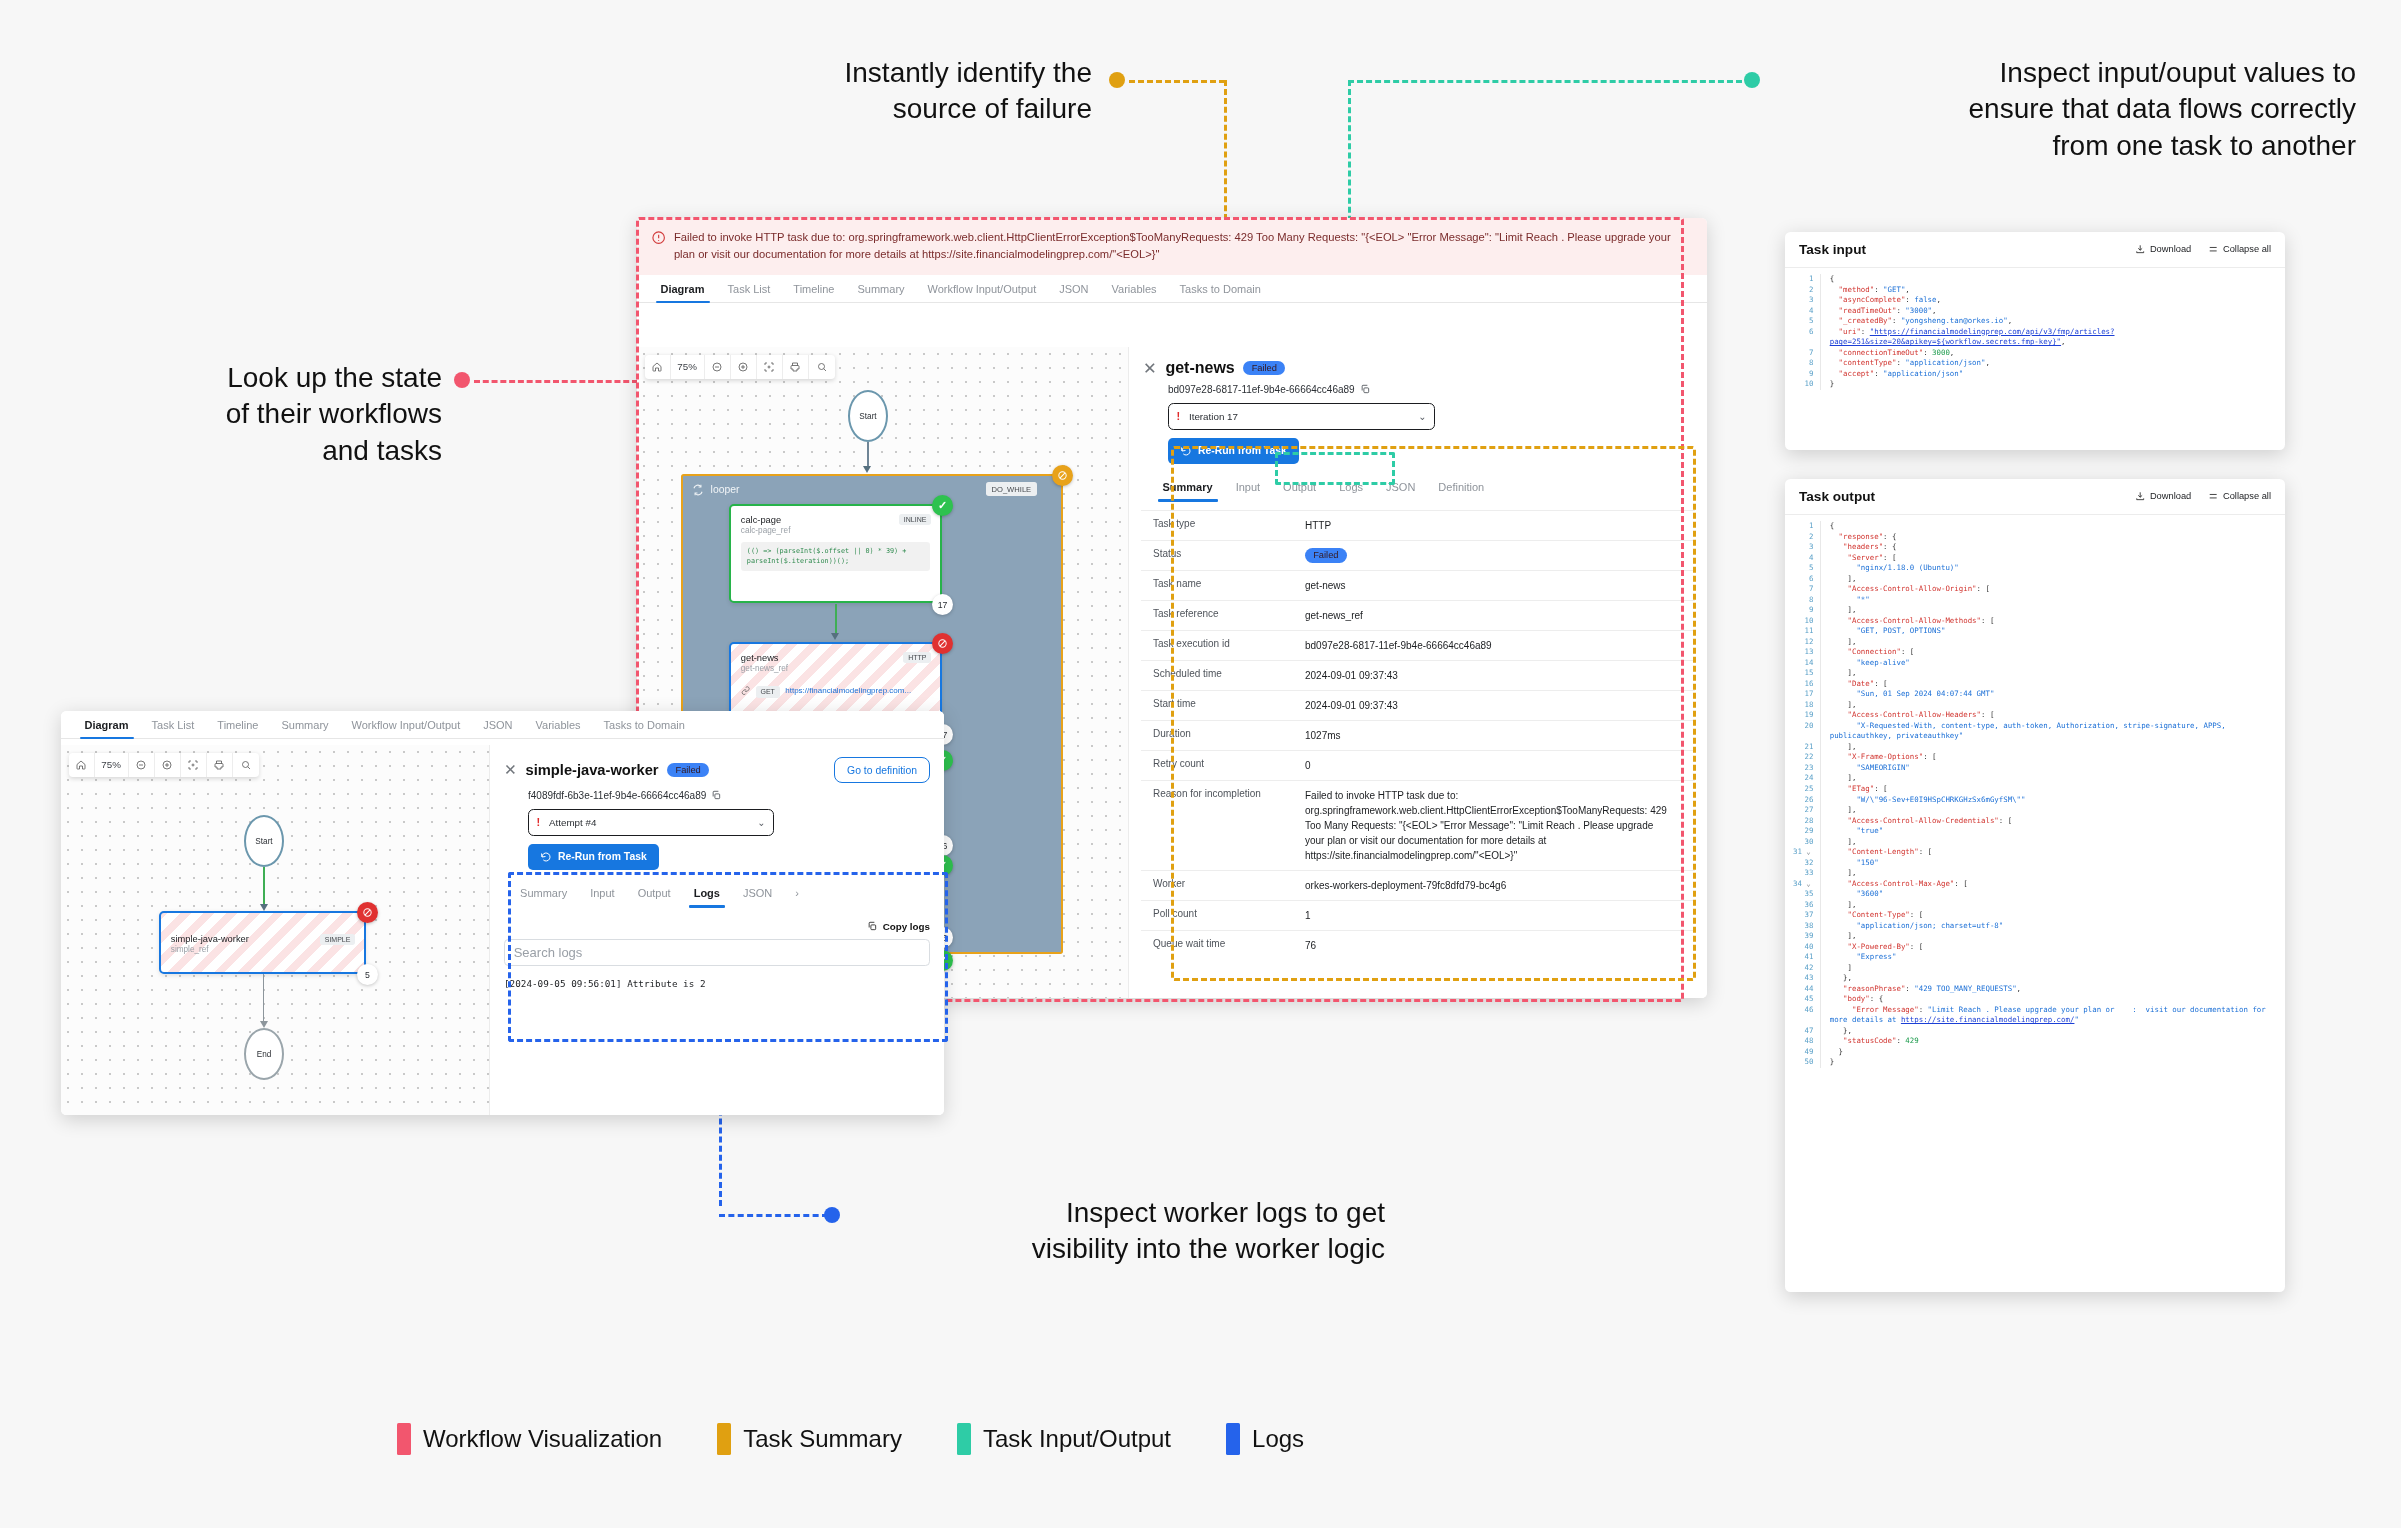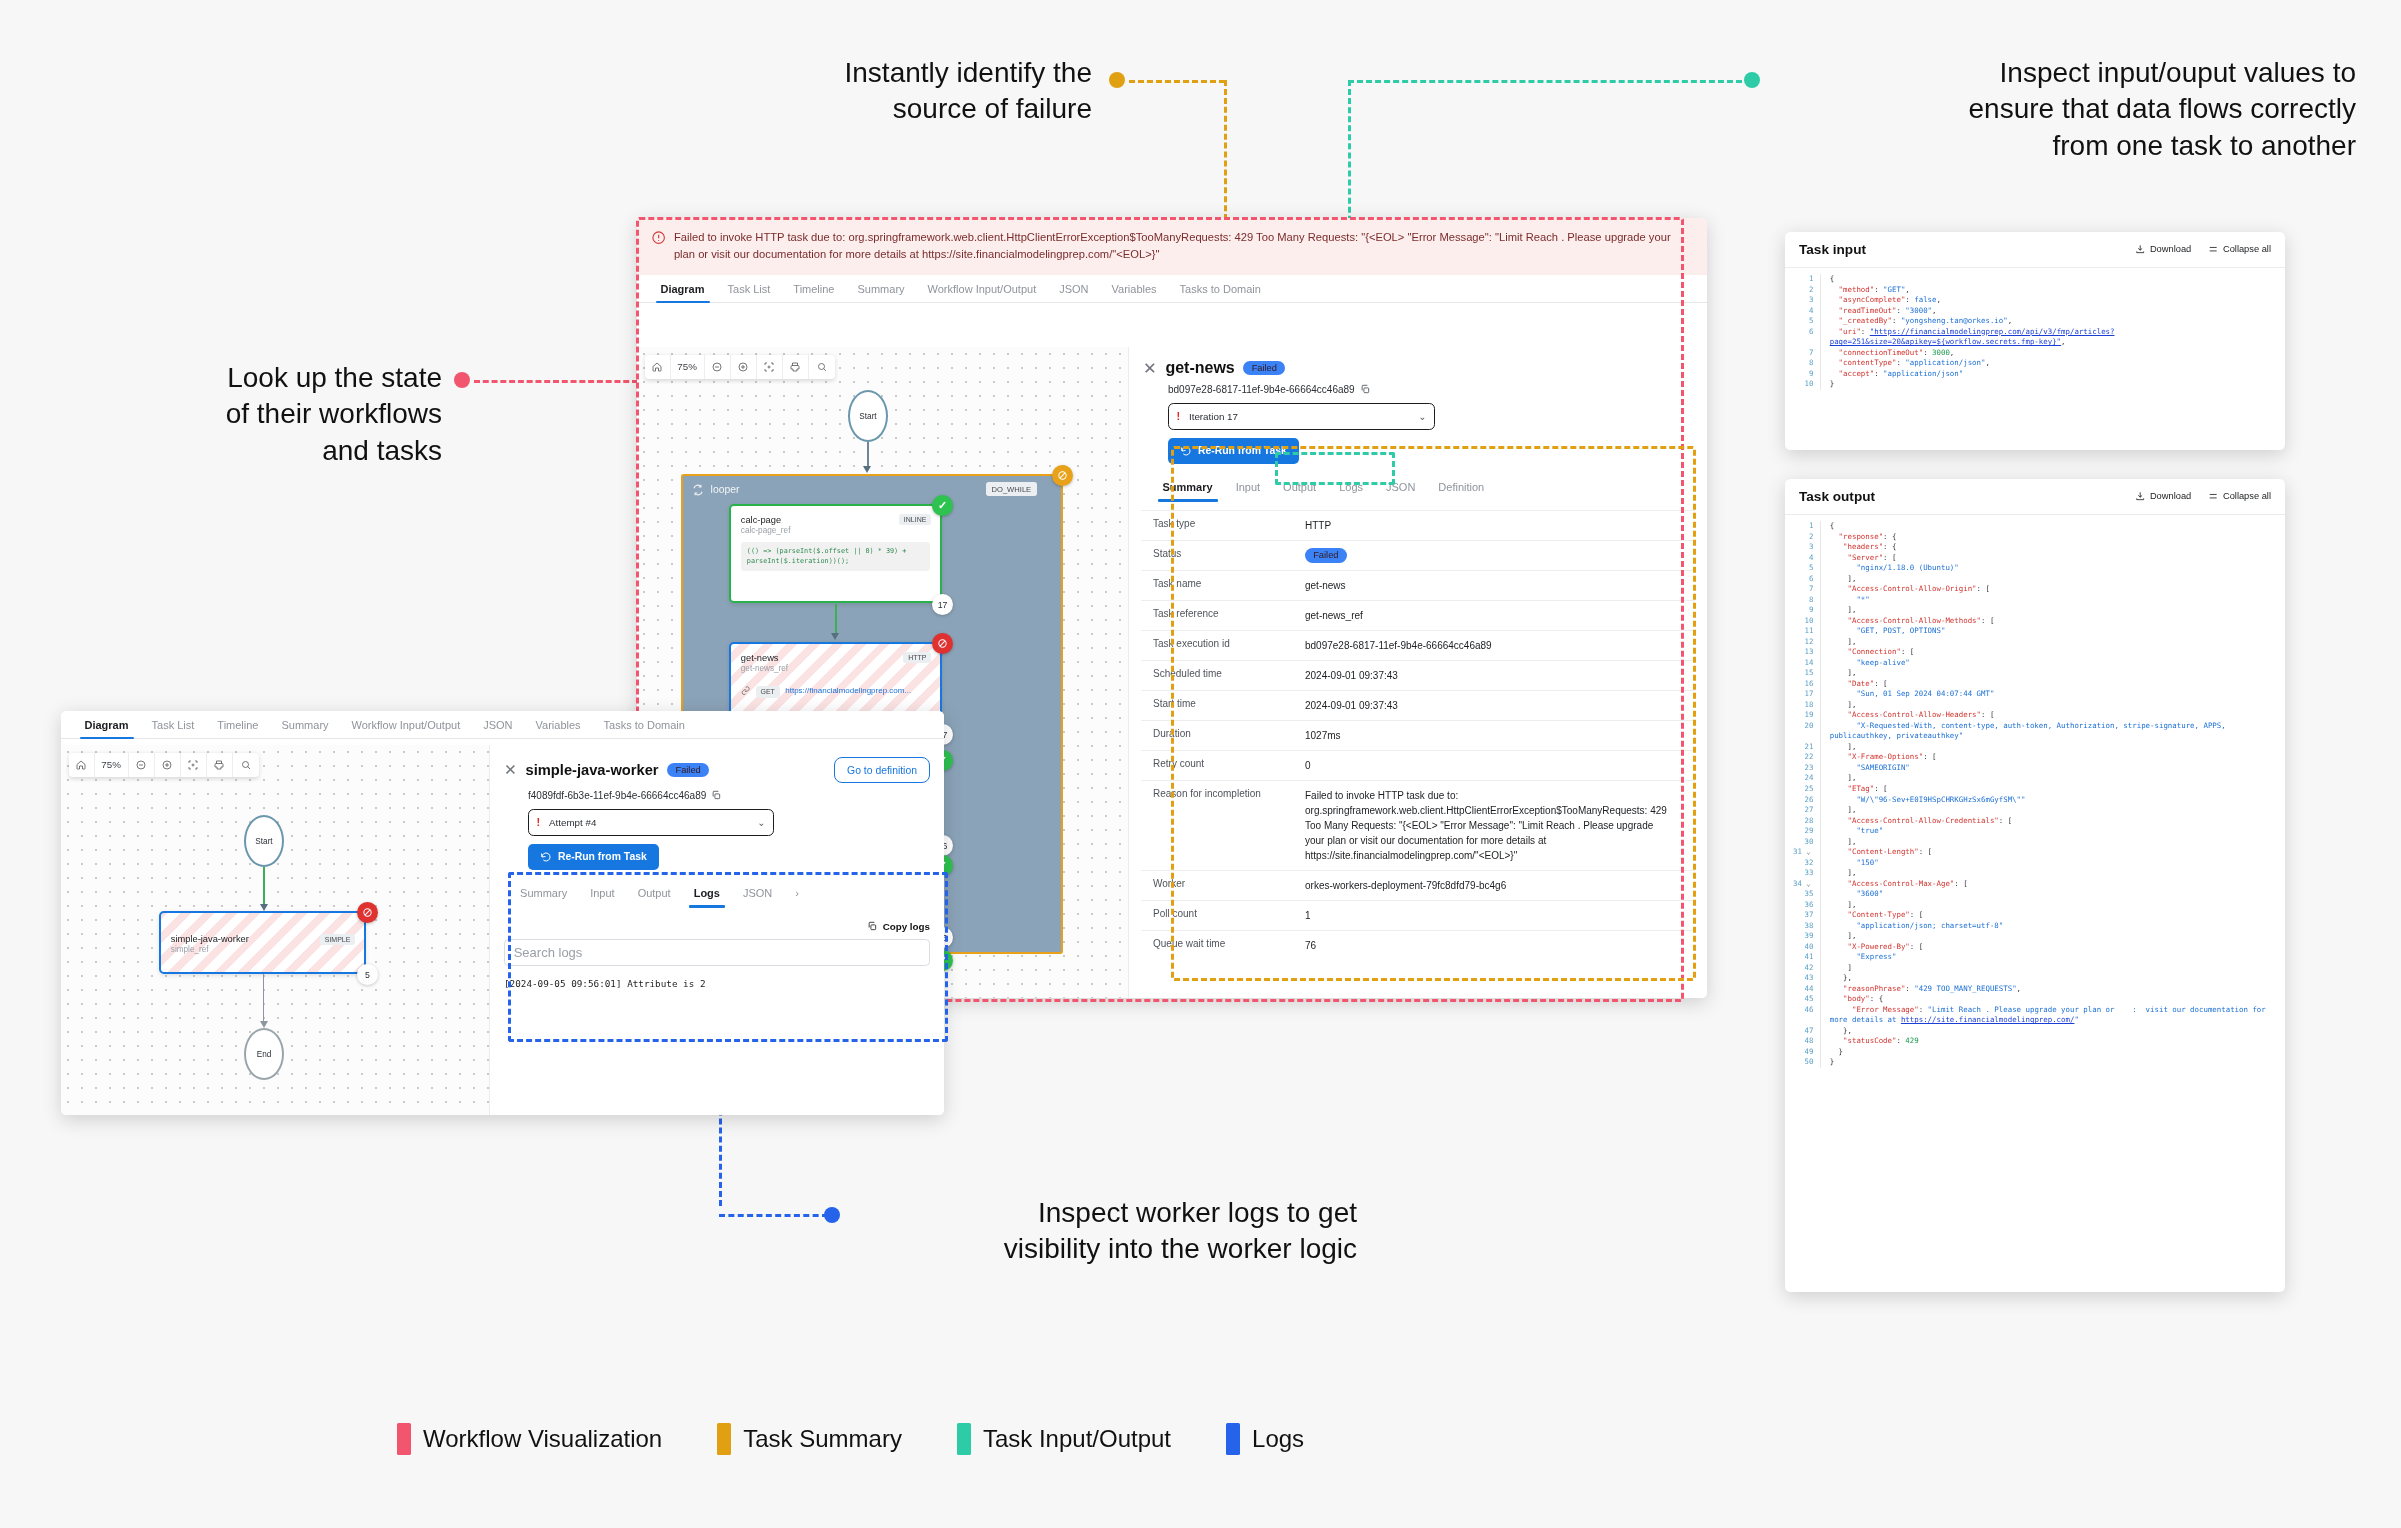--- a/index.html
+++ b/index.html
@@ -226,21 +226,21 @@
 
   <div class="callout right" style="left:82px; top:360px; width:360px;">Look up the state
 of their workflows
 and tasks</div>
   <div class="dot" style="left:454px; top:372px; width:16.4px; height:16.4px; background:#F2566E;"></div>
   <div class="dash-h" style="left:474px; top:380px; width:164px; border-color:#F2566E;"></div>
 
   <div class="dash-v" style="left:719px; top:1037px; height:169px; border-color:#2563EB;"></div>
   <div class="dash-h" style="left:719px; top:1214px; width:109px; border-color:#2563EB;"></div>
   <div class="dot" style="left:824px; top:1207px; width:16.4px; height:16.4px; background:#2563EB;"></div>
-  <div class="callout" style="left:833px; top:1195px; width:524px;">Inspect worker logs to get
+  <div class="callout" style="left:861px; top:1195px; width:524px;">Inspect worker logs to get
 visibility into the worker logic</div>
 
   <div class="window" style="left:637px; top:218px; width:1070px; height:780px;">
 
     <div class="err-banner">
       <svg class="err-ico" width="15.3" height="15.3" viewBox="0 0 24 24" fill="none" stroke="#d23c3c" stroke-width="1.8">
         <circle cx="12" cy="12" r="9"></circle>
           <line x1="12" y1="7.5" x2="12" y2="13"></line>
           <circle cx="12" cy="16.4" r="0.9" fill="#d23c3c" stroke="none"></circle>
       </svg>

